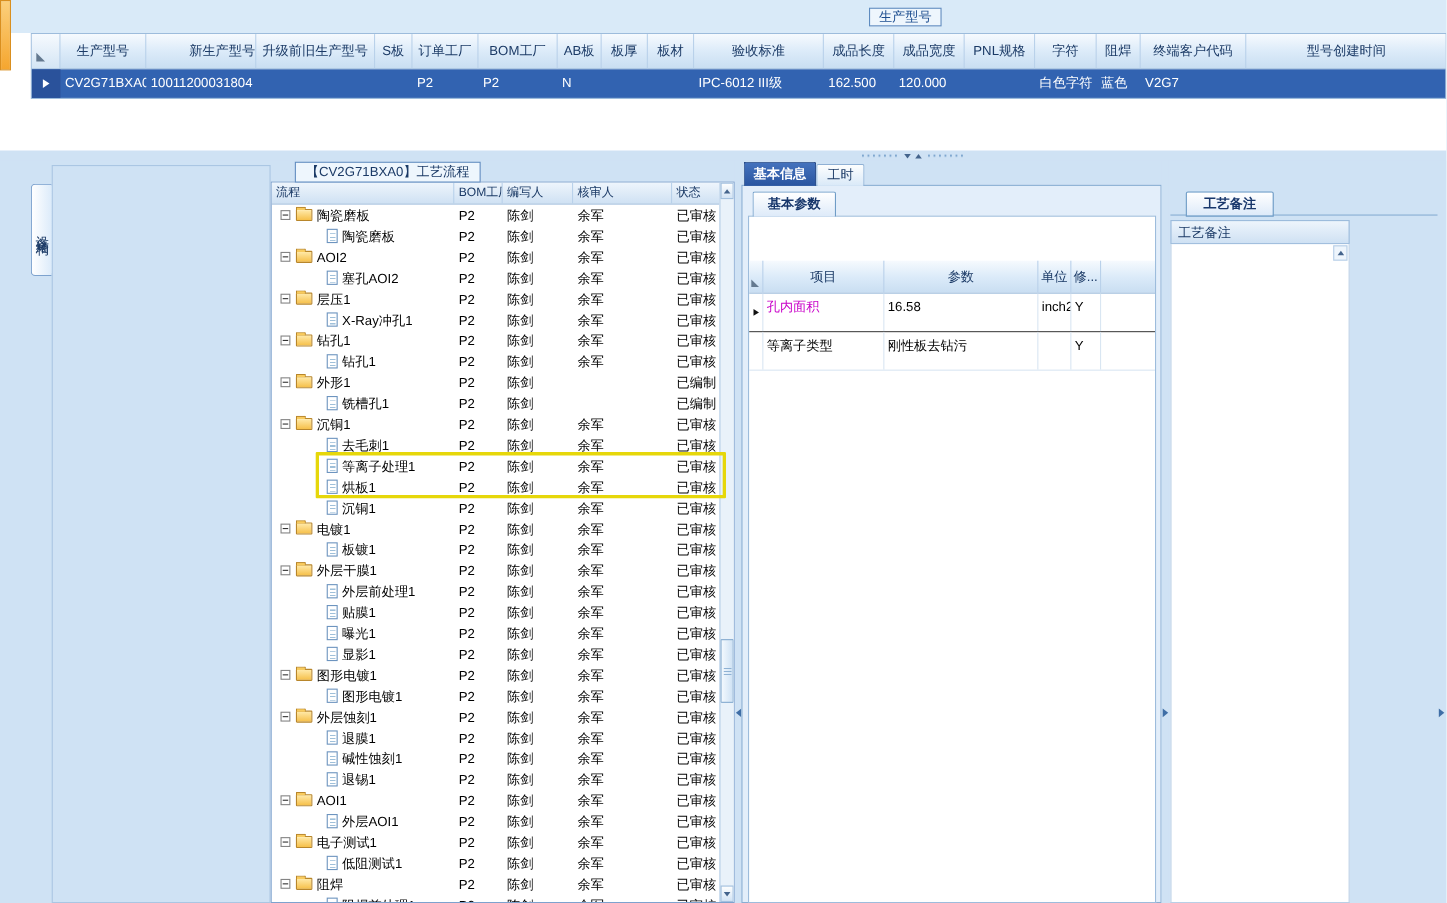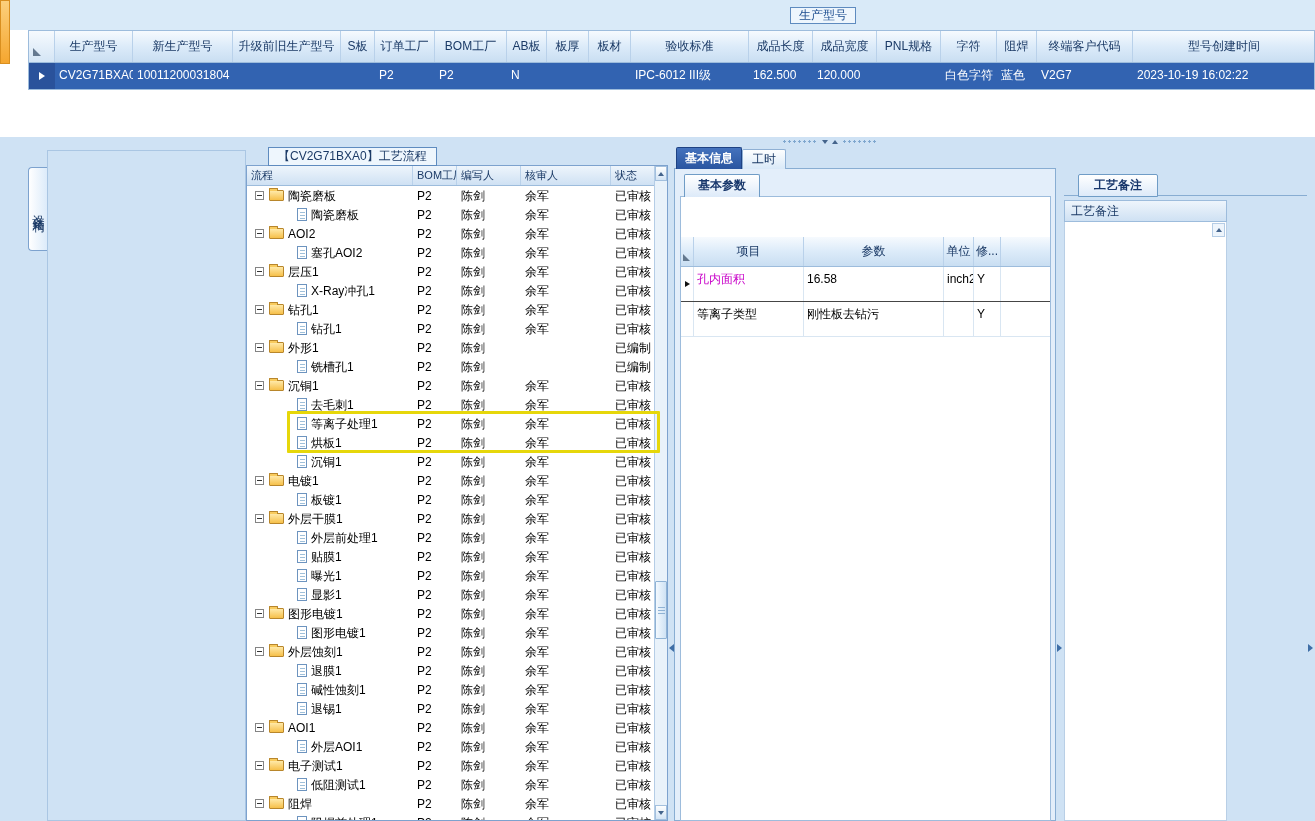--- a/index.html
+++ b/index.html
@@ -159,21 +159,21 @@
   <div class="top-area">
     <div class="top-band"></div>
     <div class="orange-strip"></div>
     <div class="main-title-box">生产型号</div>
     <div class="top-grid">
       <div class="top-grid-header" id="topHeader">
           <div class="th th-ind" style="width: 26px;">
             <span class="corner-glyph"></span>
           </div>
           <div class="th" style="width: 78px;">生产型号</div>
-          <div class="th" style="width: 100px;">新生产型号</div>
+          <div class="th" style="width: 100px; text-align: right;">新生产型号</div>
           <div class="th" style="width: 108px;">升级前旧生产型号</div>
           <div class="th" style="width: 34px;">S板</div>
           <div class="th" style="width: 60px;">订单工厂</div>
           <div class="th" style="width: 72px;">BOM工厂</div>
           <div class="th" style="width: 40px;">AB板</div>
           <div class="th" style="width: 42px;">板厚</div>
           <div class="th" style="width: 42px;">板材</div>
           <div class="th" style="width: 118px;">验收标准</div>
           <div class="th" style="width: 64px;">成品长度</div>
           <div class="th" style="width: 64px;">成品宽度</div>
@@ -196,21 +196,20 @@
           <div class="td" style="width: 40px;">N</div>
           <div class="td" style="width: 42px;"></div>
           <div class="td" style="width: 42px;"></div>
           <div class="td" style="width: 118px;">IPC-6012 III级</div>
           <div class="td" style="width: 64px;">162.500</div>
           <div class="td" style="width: 64px;">120.000</div>
           <div class="td" style="width: 64px;"></div>
           <div class="td" style="width: 56px;">白色字符</div>
           <div class="td" style="width: 40px;">蓝色</div>
           <div class="td" style="width: 96px;">V2G7</div>
-          <div class="td" style="width: 183px;">2023-10-19 16:02:22</div>
         </div>
     </div>
   </div>
 
   <div class="h-splitter">
     <div class="h-grip">
       <span class="h-dots"></span>
       <span class="tri tri-down-s"></span>
       <span class="tri tri-up-s"></span>
       <span class="h-dots"></span>

